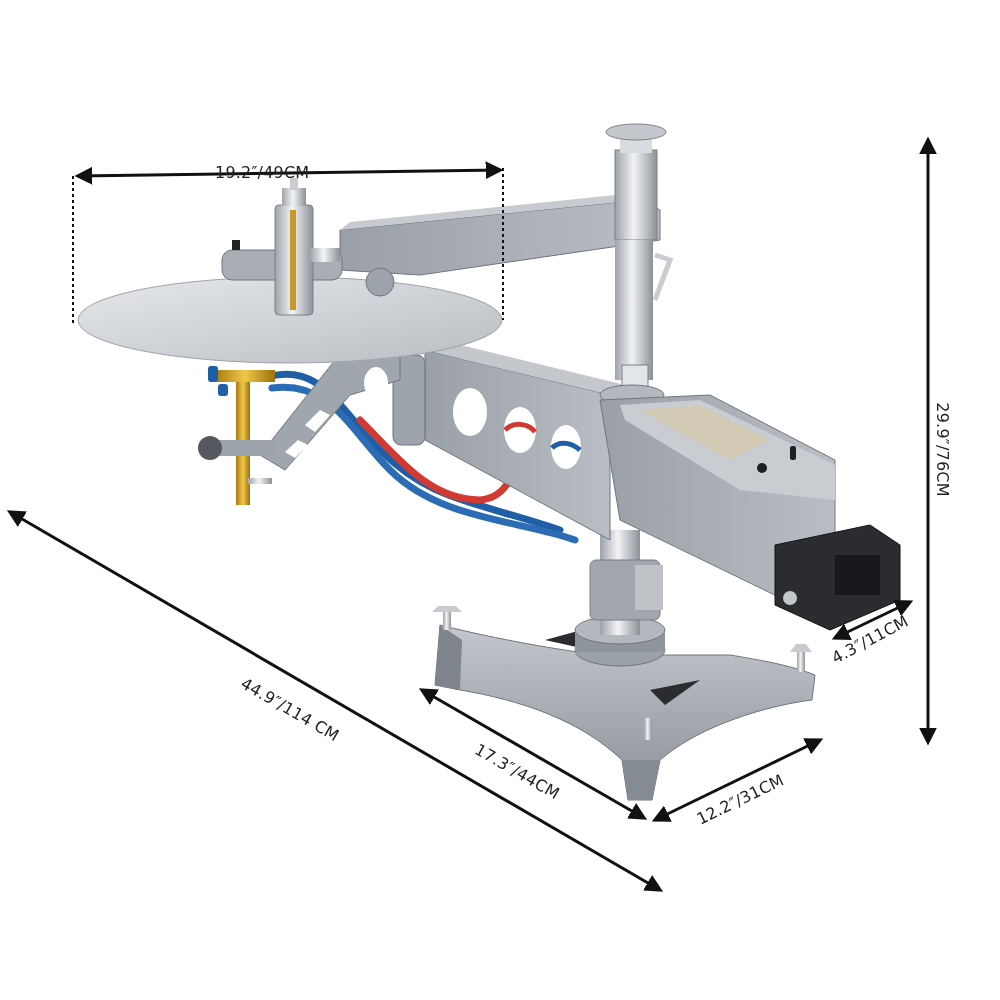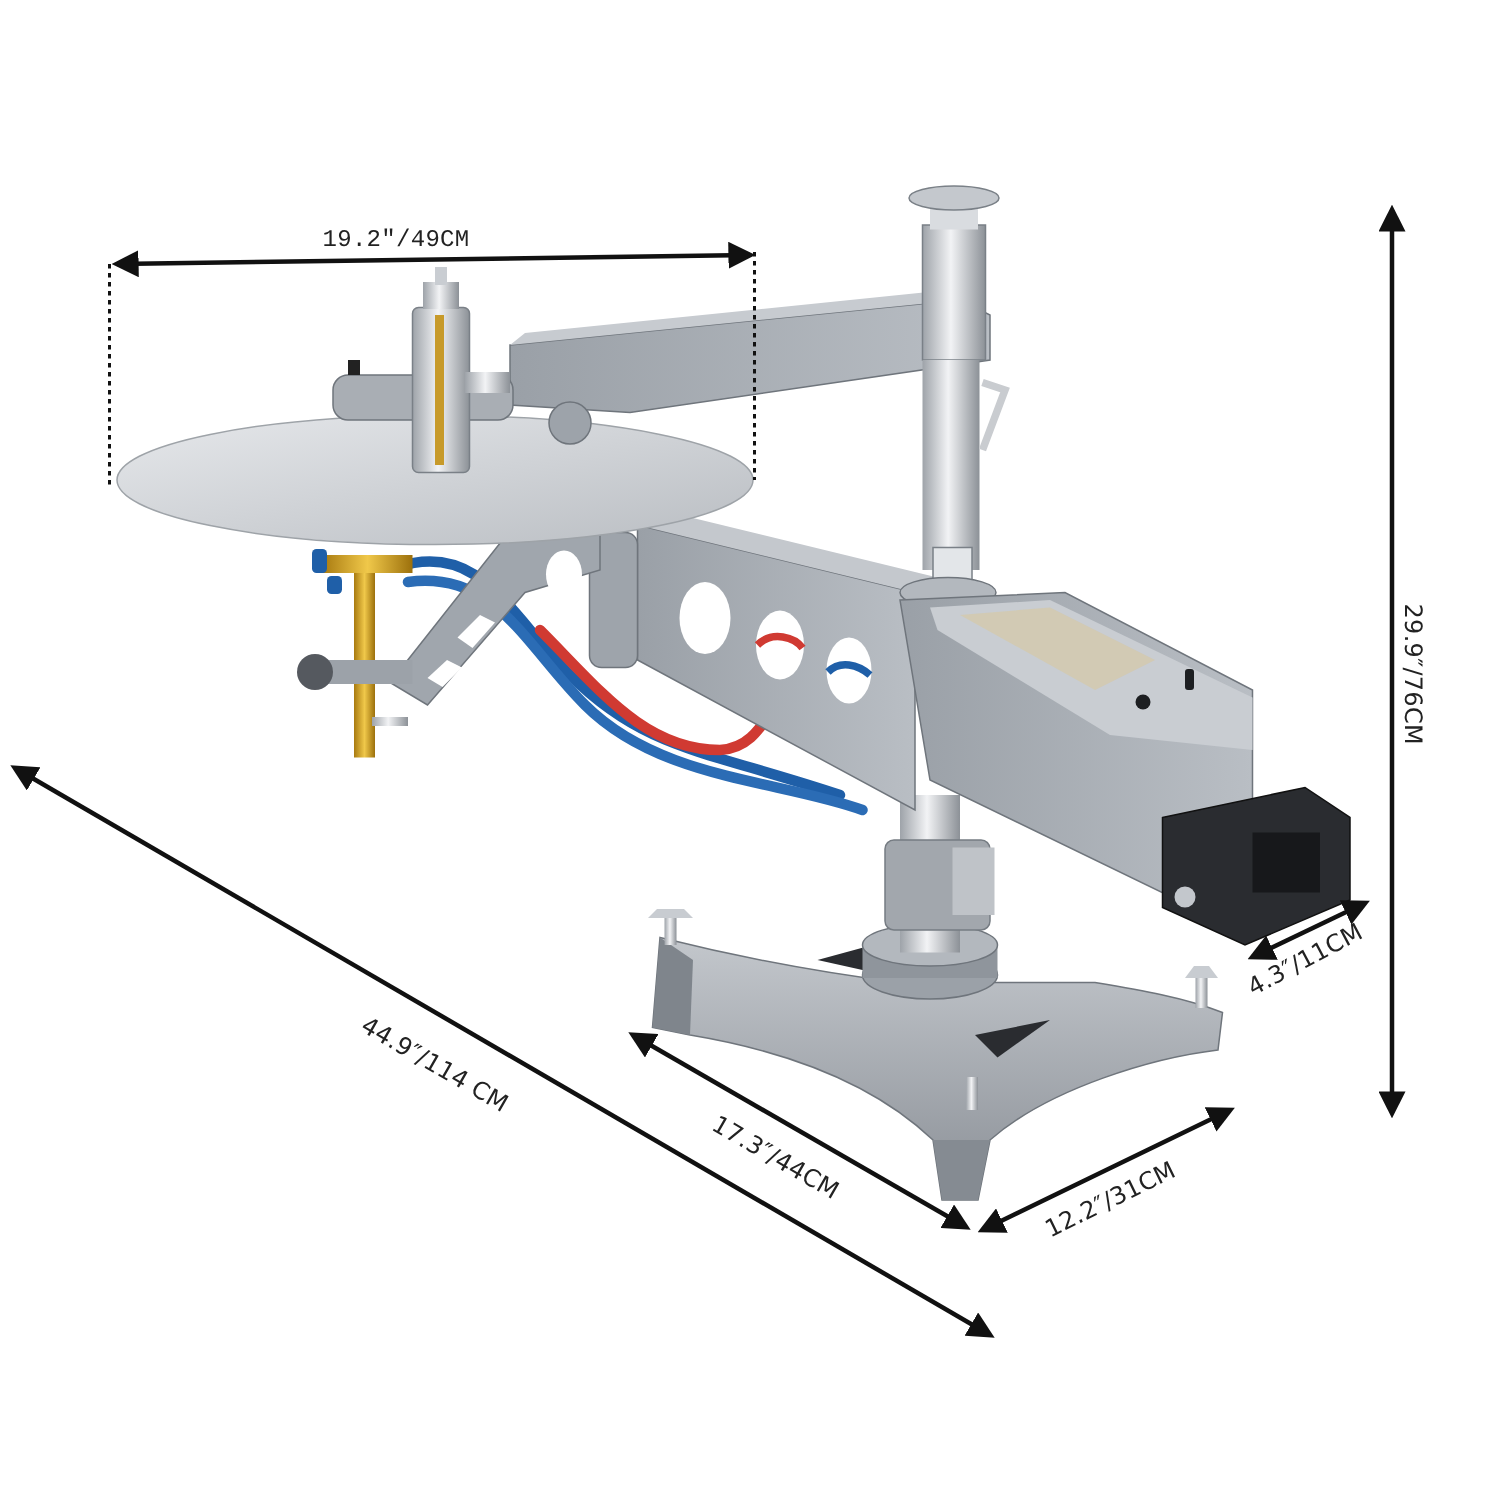--- a/index.html
+++ b/index.html
@@ -152,18 +152,18 @@
     <line x1="73" y1="176" x2="73" y2="325" stroke-dasharray="3,3" stroke-width="2"></line>
     <line x1="503" y1="168" x2="503" y2="320" stroke-dasharray="3,3" stroke-width="2"></line>
     <line x1="928" y1="140" x2="928" y2="742" marker-start="url(#arrow)" marker-end="url(#arrow)"></line>
     <line x1="835" y1="638" x2="910" y2="602" marker-start="url(#arrow)" marker-end="url(#arrow)"></line>
     <line x1="10" y1="512" x2="660" y2="890" marker-start="url(#arrow)" marker-end="url(#arrow)"></line>
     <line x1="422" y1="690" x2="644" y2="818" marker-start="url(#arrow)" marker-end="url(#arrow)"></line>
     <line x1="655" y1="820" x2="820" y2="740" marker-start="url(#arrow)" marker-end="url(#arrow)"></line>
   </g>
 </svg>
 
-<div class="dim-label" style="left:215px;top:151px;font-family:Liberation Mono, monospace;">19.2″/49CM</div>
+<div class="dim-label" style="left:215px;top:163px;">19.2″/49CM</div>
 <div class="dim-label" style="left:895px;top:440px;transform:rotate(90deg);">29.9″/76CM</div>
 <div class="dim-label" style="left:828px;top:630px;transform:rotate(-28deg);">4.3″/11CM</div>
 <div class="dim-label" style="left:235px;top:700px;transform:rotate(30deg);">44.9″/114 CM</div>
 <div class="dim-label" style="left:470px;top:762px;transform:rotate(30deg);">17.3″/44CM</div>
 <div class="dim-label" style="left:693px;top:790px;transform:rotate(-26deg);">12.2″/31CM</div>
 
 </body></html>

